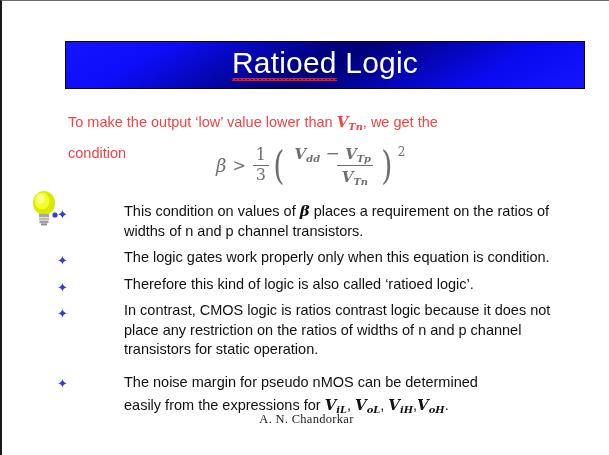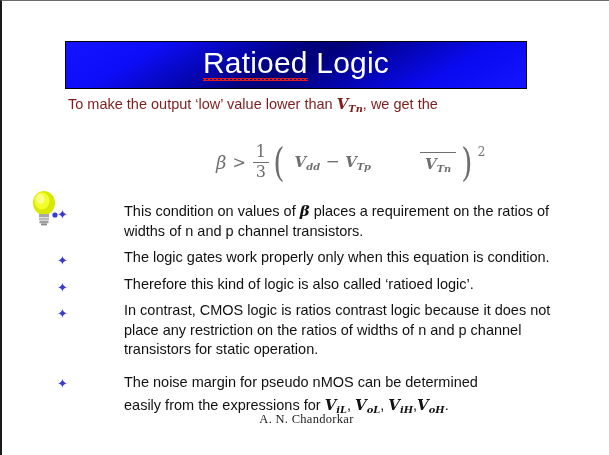--- a/index.html
+++ b/index.html
@@ -21,21 +21,21 @@
     border-left: 2px solid #1a1a1a;
     border-top: 1px solid #6a6a6a;
     box-sizing: border-box;
   }
 
   
   .title-bar {
     position: absolute;
     left: 63px;
     top: 40px;
-    width: 462px;
+    width: 520px;
     height: 48px;
     border: 1px solid #000000;
     box-sizing: border-box;
     background: linear-gradient(150deg,
                 #1414ff 0%,
                 #0d0dfa 18%,
                 #00007f 46%,
                 #00007a 52%,
                 #0a0af0 80%,
                 #1414ff 100%);
@@ -73,23 +73,23 @@
     background-size: 3px 2px;
     background-repeat: repeat-x;
     background-position: 0 100%;
     padding-bottom: 2px;
   }
 
   
   .intro {
     position: absolute;
     left: 66px;
-    top: 90px;
+    top: 108px;
     width: 470px;
-    color: #7f1d1d;
+    color: #ef4444;
     font-size: 14.5px;
     line-height: 27px;
   }
 
   
   .m {
     font-family: "DejaVu Serif", "Liberation Serif", serif;
     font-style: italic;
     font-weight: bold;
     font-size: 15px;
@@ -130,21 +130,21 @@
     font-size: 40px;
     font-style: normal;
     font-weight: 300;
     line-height: 0.82;
     margin: 0 2px;
     transform: scaleX(0.72);
     display: inline-block;
   }
   .bigfrac {
     display: inline-flex;
-    flex-direction: row;
+    flex-direction: column;
     align-items: center;
     line-height: 1.12;
     margin: 0 1px;
   }
   .bigfrac .num { padding: 0 5px 1px 5px; white-space: nowrap; }
   .bigfrac .den { padding: 1px 5px 0 5px; border-top: 1.4px solid #6f6f6f; margin-left: 44px; }
   .fm { font-style: italic; font-weight: bold; font-size: 15px; }
   .fm sub { font-size: 0.66em; vertical-align: -0.28em; font-style: italic; font-weight: bold; }
   .sup2 {
     font-style: normal;
@@ -210,20 +210,21 @@
 <body>
 
 <div class="slide">
 
   <div class="title-bar">
     <div class="title-text"><span class="sq squiggle">Ratioed</span><span> Logic</span></div>
   </div>
 
   <div class="intro">
     <span>To make the output ‘low’ value lower than </span><span class="m"><span>V</span><sub>Tn</sub></span><span>, we get the</span>
+    <div>condition</div>
   </div>
 
   <div class="formula">
     <span class="beta">β</span>
     <span class="gt">&gt;</span>
     <span class="frac">
       <span class="num">1</span>
       <span class="den">3</span>
     </span>
     <span class="paren">(</span>

